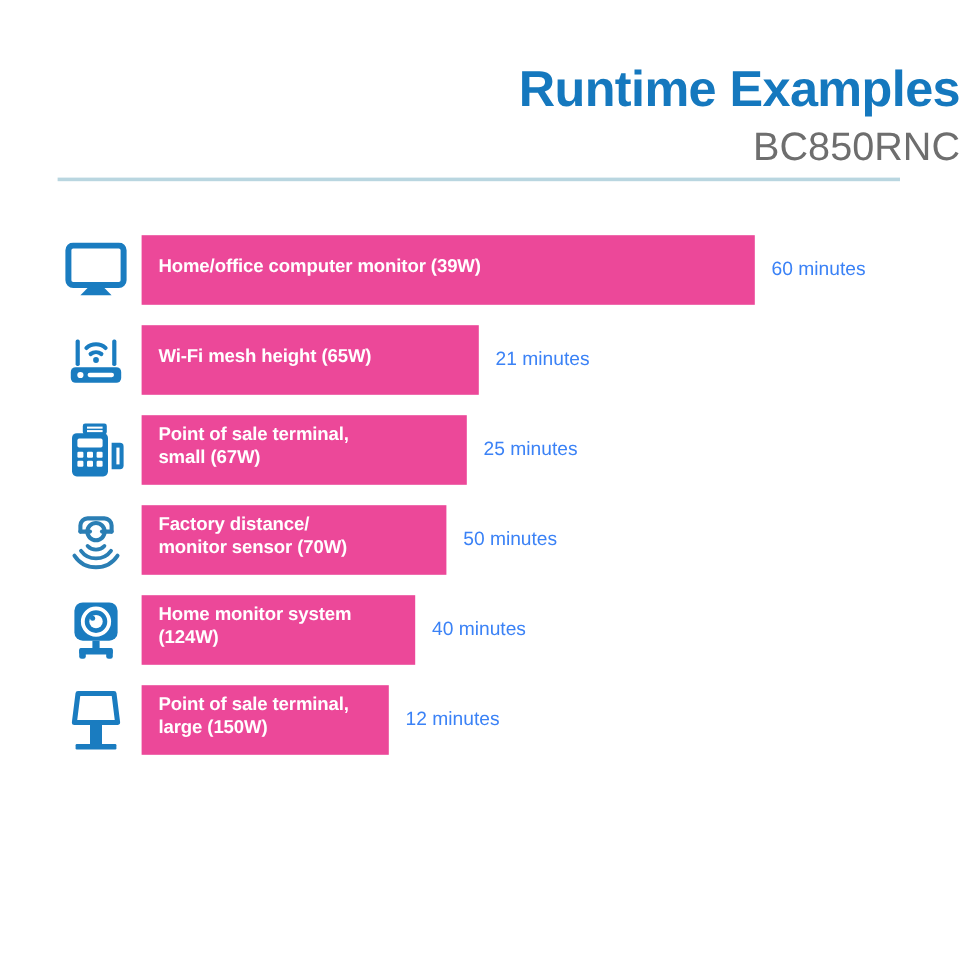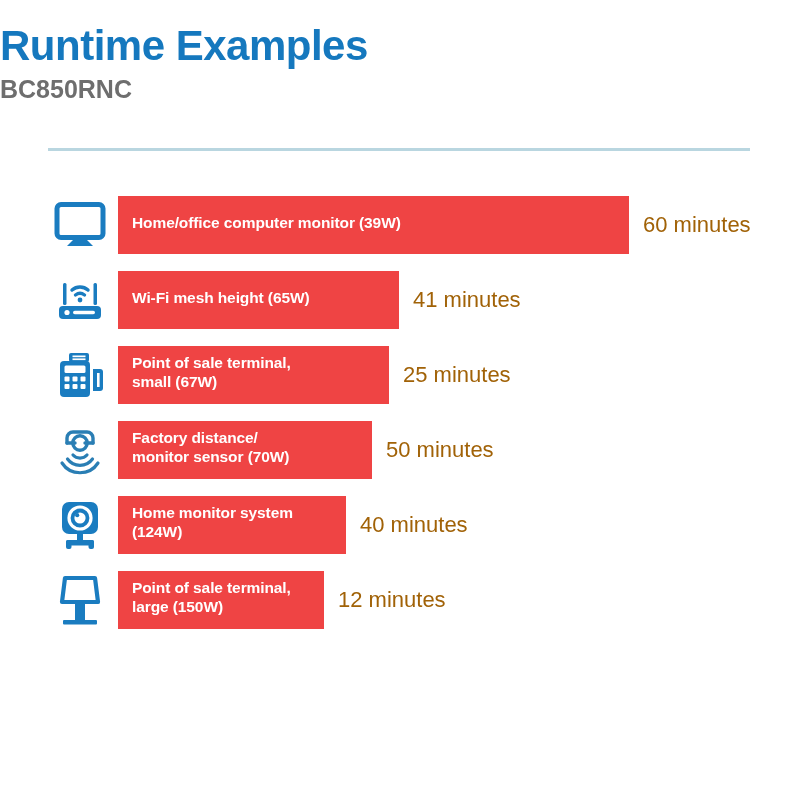--- a/index.html
+++ b/index.html
@@ -17,34 +17,34 @@
   .page {
     position: relative;
     width: 800px;
     height: 800px;
     box-sizing: border-box;
     background: #ffffff;
   }
 
   
   .header {
-    padding-top: 24px;
-    text-align: left;
+    padding-top: 52px;
+    text-align: right;
   }
   .title {
     font-size: 42px;
     font-weight: bold;
     color: #1578BE;
     letter-spacing: -0.5px;
     line-height: 1.05;
     margin: 0;
   }
   .subtitle {
-    font-size: 25px;
-    font-weight: bold;
+    font-size: 33px;
+    font-weight: normal;
     color: #6E6E6E;
     margin: 6px 0 0 0;
     line-height: 1.2;
   }
   .divider {
     position: absolute;
     left: 48px;
     top: 148px;
     width: 702px;
     height: 3px;
@@ -76,39 +76,39 @@
   }
   .icon-cell svg {
     display: block;
   }
   .bar-wrap {
     display: flex;
     align-items: center;
     flex: 1 1 auto;
   }
   .bar {
-    background: #ef4444;
+    background: #ec4899;
     height: 58px;
     display: flex;
     align-items: center;
     box-sizing: border-box;
     padding: 0 10px 4px 14px;
     flex: 0 0 auto;
   }
   .bar-label {
     color: #ffffff;
     font-size: 15.5px;
     font-weight: bold;
     line-height: 1.22;
     letter-spacing: -0.1px;
     white-space: pre-line;
   }
   .minutes {
-    color: #a16207;
-    font-size: 22px;
+    color: #3b82f6;
+    font-size: 16px;
     font-weight: normal;
     margin-left: 14px;
     white-space: nowrap;
     flex: 0 0 auto;
   }
 </style>
 </head>
 <body>
 
 <div class="page">
@@ -148,21 +148,21 @@
           <circle cx="26" cy="23" r="2.4" fill="#1A7CC0"></circle>
           <rect x="5" y="29" width="42" height="13" rx="4" ry="4" fill="#1A7CC0"></rect>
           <circle cx="13" cy="35.5" r="2.6" fill="#ffffff"></circle>
           <rect x="19" y="33.7" width="22" height="3.6" rx="1.8" fill="#ffffff"></rect>
         </svg>
       </div>
       <div class="bar-wrap">
         <div class="bar" style="width: 281px;">
           <span class="bar-label">Wi-Fi mesh height (65W)</span>
         </div>
-        <span class="minutes">41 minutes</span>
+        <span class="minutes">21 minutes</span>
       </div>
     </div>
 
     <div class="row">
       <div class="icon-cell">
         <svg width="52" height="48" viewBox="0 0 52 48" aria-hidden="true">
           <rect x="15" y="2" width="20" height="9" rx="2" fill="#1A7CC0"></rect>
           <rect x="18.5" y="4.5" width="13" height="1.7" fill="#ffffff"></rect>
           <rect x="18.5" y="7.4" width="13" height="1.7" fill="#ffffff"></rect>
           <rect x="6" y="10" width="30" height="36" rx="4" ry="4" fill="#1A7CC0"></rect>

